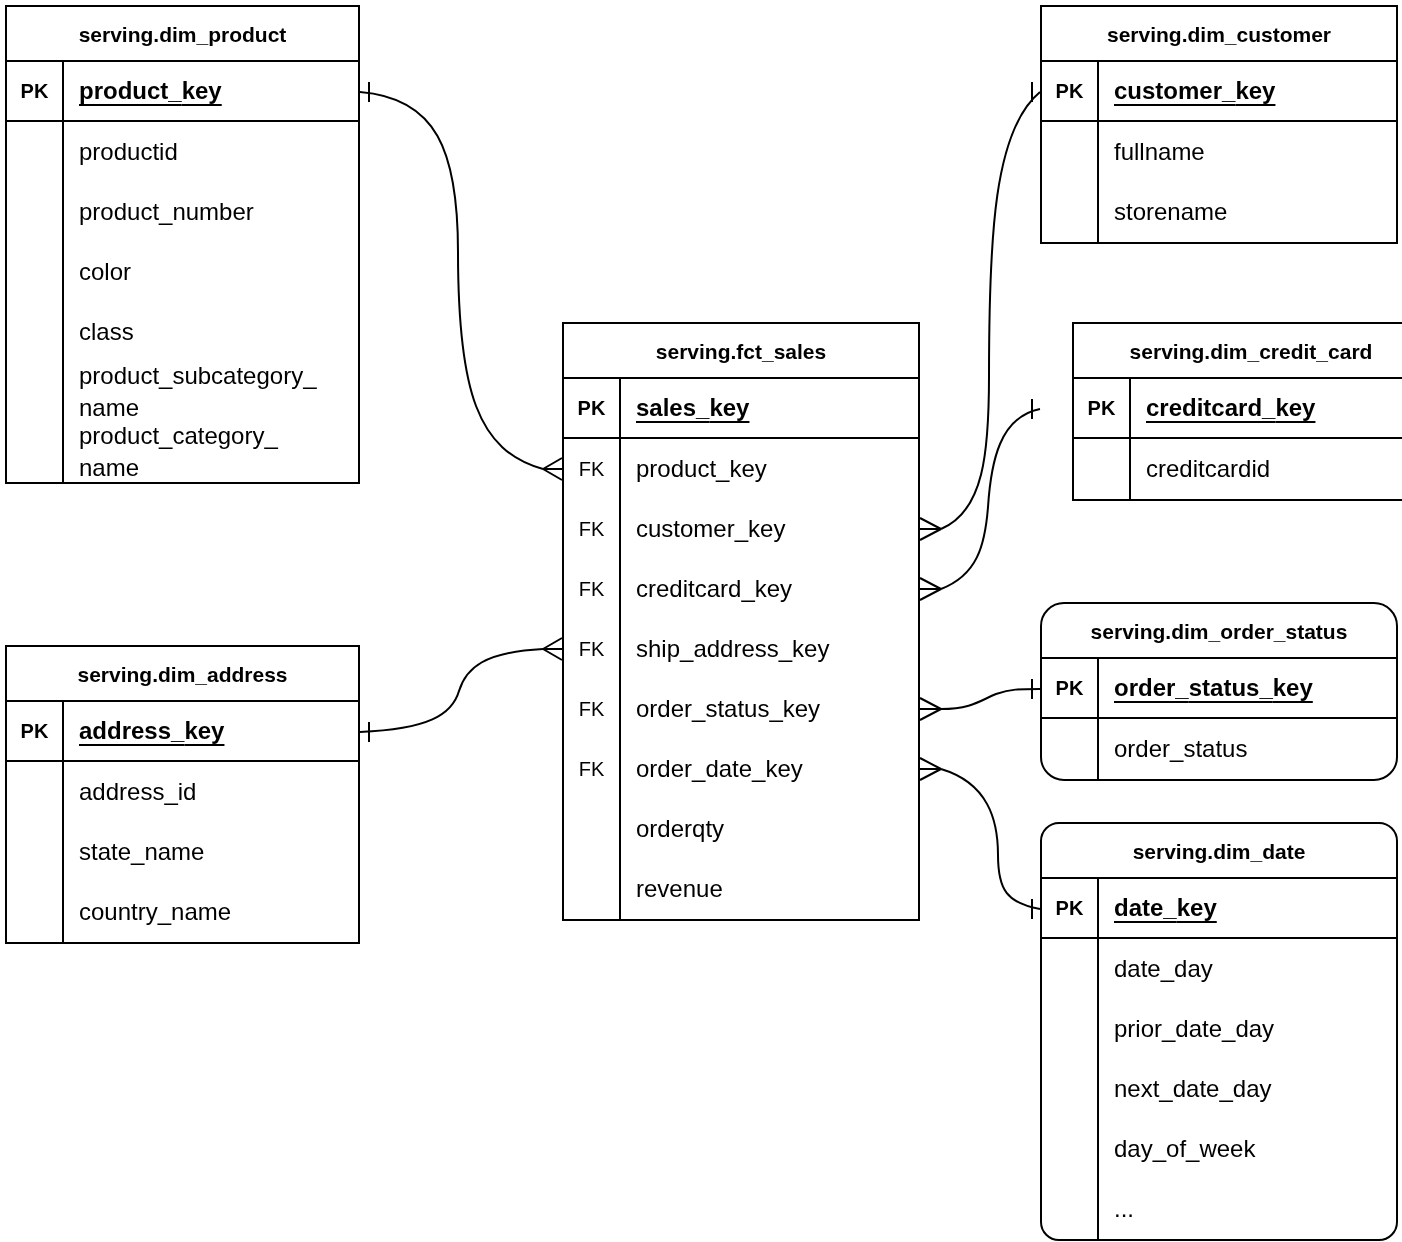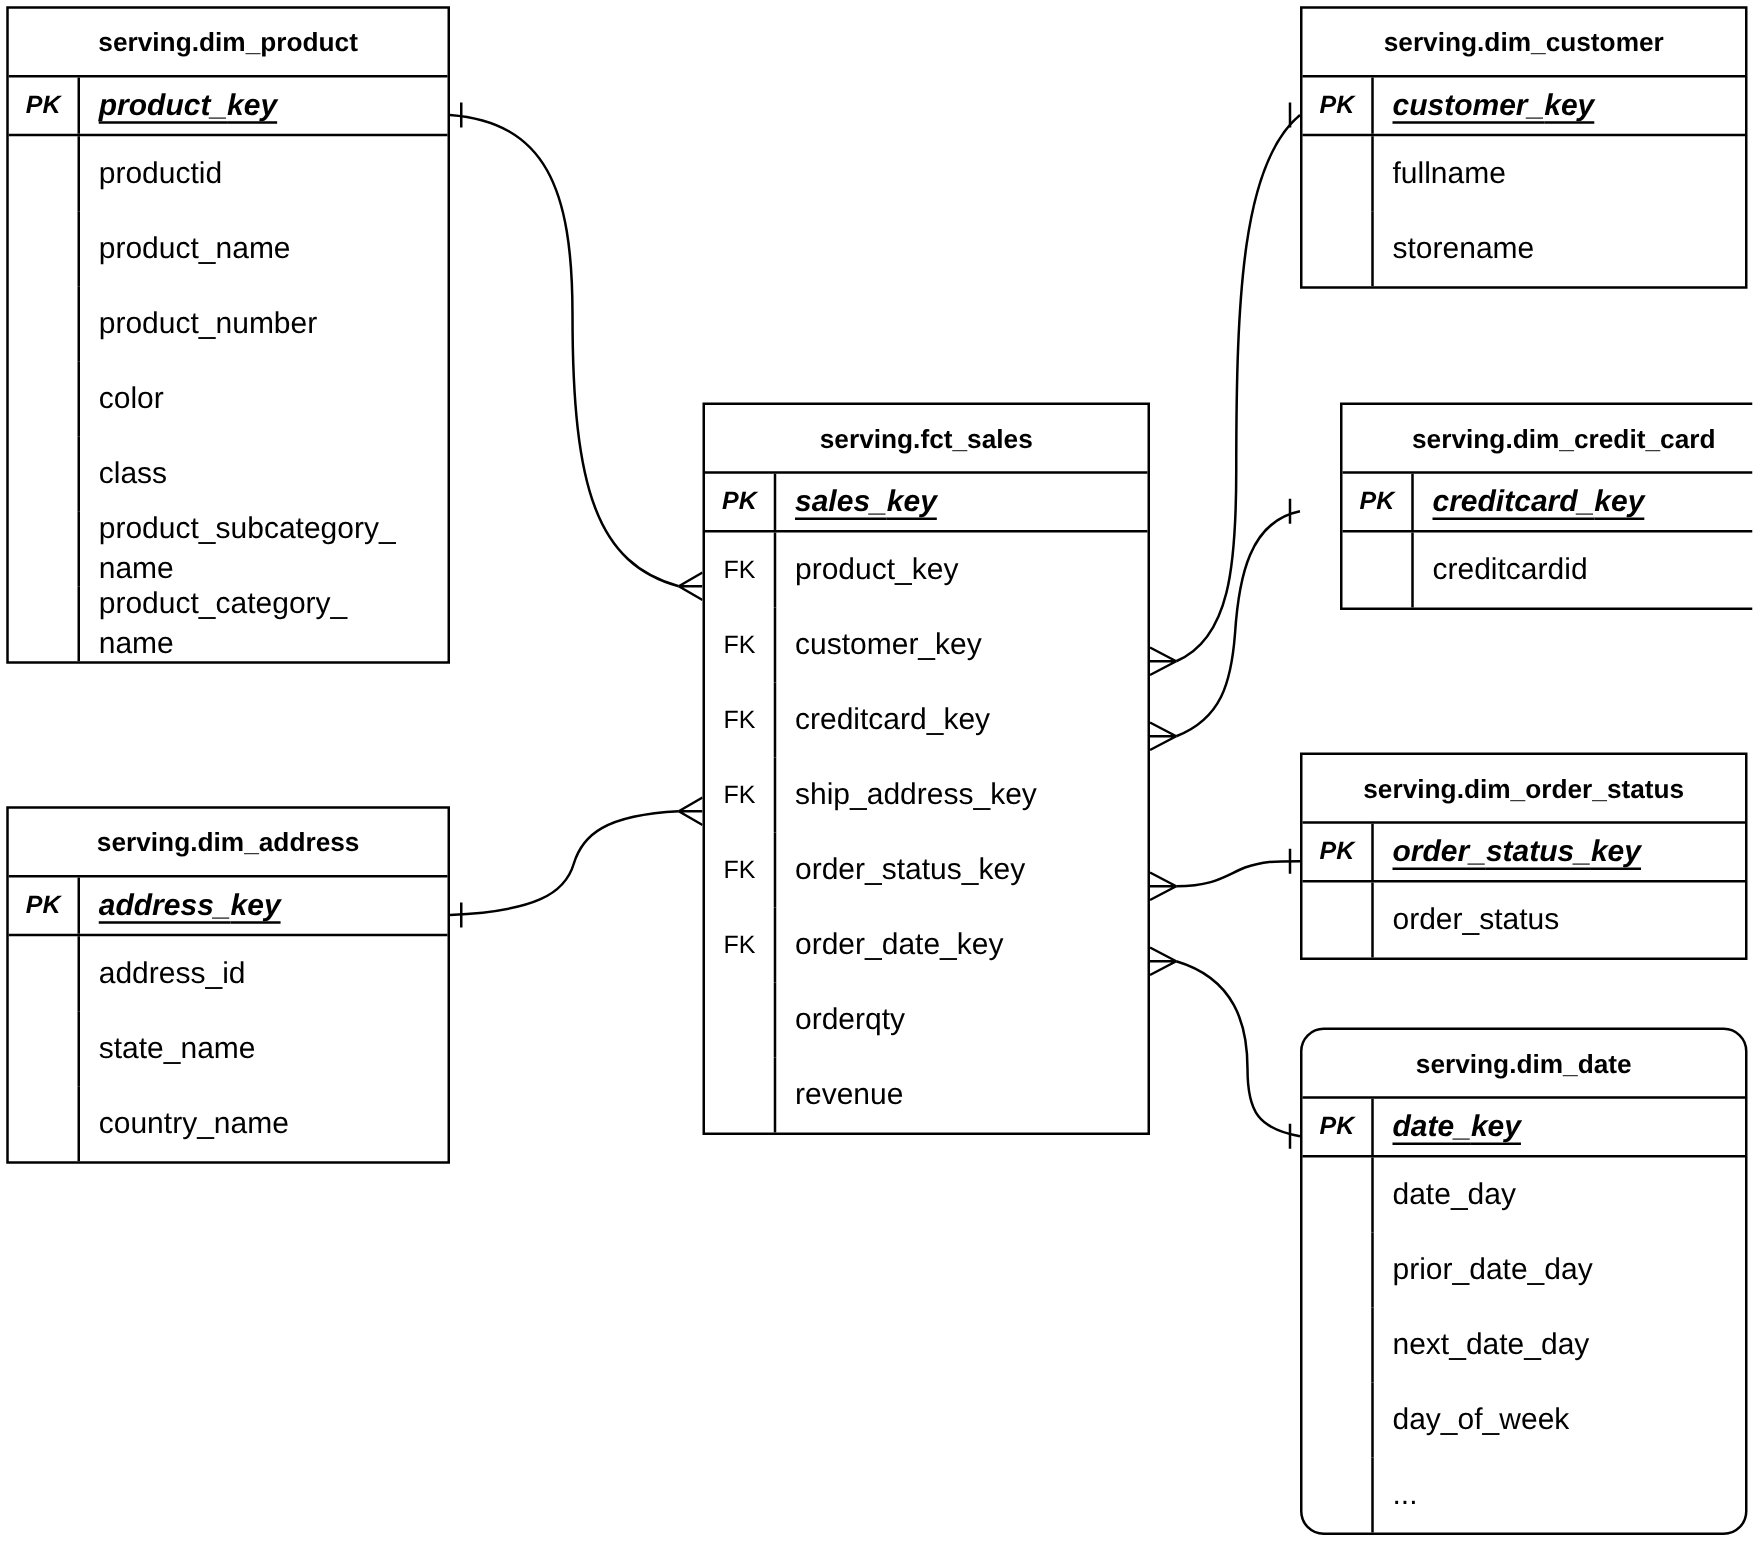--- a/index.html
+++ b/index.html
@@ -39,23 +39,22 @@
     font-size: 21px;
     border-bottom: 2px solid #000000;
     white-space: nowrap;
   }
   .erow {
     display: flex;
     align-items: center;
     height: 60px;
   }
   .erow.pk-row {
-    height: 47px;
+    height: 60px;
     border-bottom: 2px solid #000000;
-    font-style: italic;
   }
   .key-cell {
     width: 57px;
     min-width: 57px;
     align-self: stretch;
     display: flex;
     align-items: center;
     justify-content: center;
     font-size: 20px;
     border-right: 2px solid #000000;
@@ -72,21 +71,21 @@
     text-decoration: underline;
     text-decoration-thickness: 2px;
     text-underline-offset: 5px;
   }
 
   .e-dim-product      { left: 5px;    top: 5px;   width: 355px; }
   .e-dim-address      { left: 5px;    top: 645px; width: 355px; }
   .e-fct-sales        { left: 562px;  top: 322px; width: 358px; }
   .e-dim-customer     { left: 1040px; top: 5px;   width: 358px; }
   .e-dim-credit-card  { left: 1040px; top: 322px; width: 358px; margin-left: 32px; }
-  .e-dim-order-status { left: 1040px; top: 602px; width: 358px; }
+  .e-dim-order-status { left: 1040px; top: 602px; width: 358px; border-radius: 24px; }
   .e-dim-date         { left: 1040px; top: 822px; width: 358px; border-radius: 19px; }
 </style>
 </head>
 <body>
 
 <div class="canvas">
 
   <svg class="wires" viewBox="0 0 1402 1242" xmlns="http://www.w3.org/2000/svg" aria-hidden="true">
 
     <g>
@@ -132,24 +131,20 @@
         <div class="erow pk-row">
           <div class="key-cell key-pk">PK</div>
           <div class="name-cell pk-name">product_<wbr>key</div>
         </div>
         <div class="erow">
           <div class="key-cell"></div>
           <div class="name-cell">productid</div>
         </div>
         <div class="erow">
           <div class="key-cell"></div>
-          <div class="name-cell">product_<wbr>name</div>
-        </div>
-        <div class="erow">
-          <div class="key-cell"></div>
           <div class="name-cell">product_<wbr>number</div>
         </div>
         <div class="erow">
           <div class="key-cell"></div>
           <div class="name-cell">color</div>
         </div>
         <div class="erow">
           <div class="key-cell"></div>
           <div class="name-cell">class</div>
         </div>

